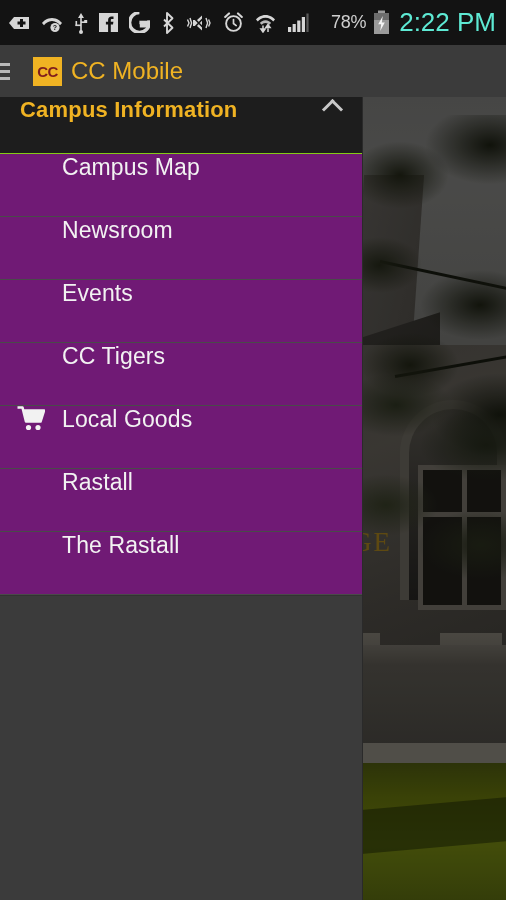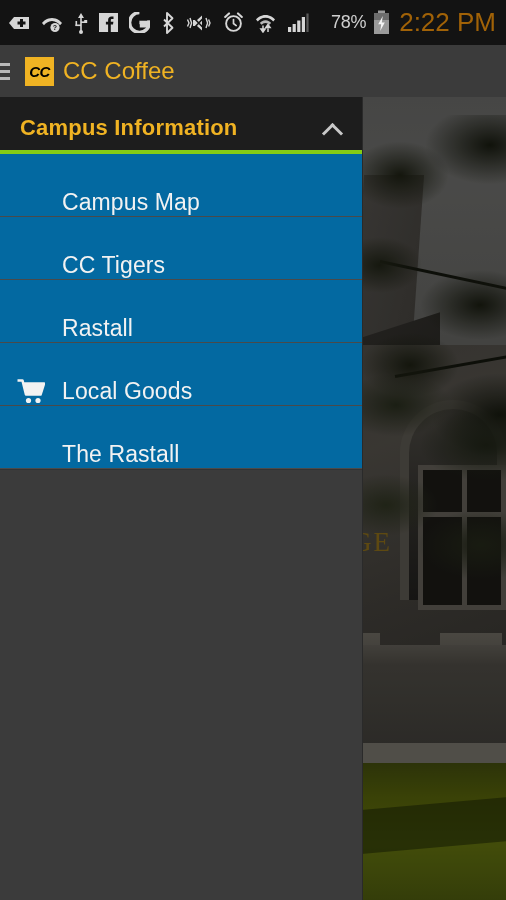--- a/index.html
+++ b/index.html
@@ -157,21 +157,21 @@
   .sb-left { display: flex; align-items: center; gap: 11px; }
   .sb-right { margin-left: auto; display: flex; align-items: center; gap: 7px; }
   .sb-icon { display: block; }
   .sb-pct {
     font-size: 18px;
     color: #cfcfcf;
     letter-spacing: -0.3px;
   }
   .sb-clock {
     font-size: 26px;
-    color: #a16207;
+    color: #5eead4;
     letter-spacing: 0px;
     padding-left: 2px;
   }
 
   
   #app-bar {
     position: absolute; left: 0; top: 45px;
     width: 506px; height: 52px;
     background: #3b3b3b;
     display: flex;
@@ -185,49 +185,48 @@
     margin-left: -8px;
   }
   #hamburger span {
     display: block;
     width: 18px; height: 3px;
     background: #b9b9b9;
   }
   #cc-logo {
     width: 29px; height: 29px;
     background: #f0b323;
-    margin-left: 13px;
+    margin-left: 21px;
     display: flex; align-items: center; justify-content: center;
     font-size: 15px; font-weight: bold;
-    color: #000000;
+    color: #7f1d1d;
     letter-spacing: -0.5px;
-    font-style: italic;
   }
   #app-title {
     margin-left: 9px;
     font-size: 24px;
     color: #f0b323;
     letter-spacing: 0px;
   }
 
   
   #drawer {
     position: absolute; left: 0; top: 97px;
     width: 363px; height: 803px;
     background: #3b3b3b;
     overflow: hidden;
     border-right: 1px solid #2a2a2a;
   }
   .section-header {
     height: 57px;
     background: #1d1d1d;
     display: flex;
-    align-items: center;
-    padding: 8px 18px 0 20px;
-    border-bottom: 4px solid #84cc16;
+    align-items: flex-start;
+    padding: 0 18px 0 20px;
+    border-bottom: 1px solid #84cc16;
   }
   .section-title {
     font-size: 22px;
     font-weight: bold;
     color: #f0b323;
     flex: 1;
     letter-spacing: 0.2px;
   }
   .chevron {
     width: 22px; height: 14px;
@@ -238,22 +237,22 @@
     position: absolute;
     left: 3px; top: 5px;
     width: 12px; height: 12px;
     border-left: 3px solid #c9c9c9;
     border-top: 3px solid #c9c9c9;
     transform: rotate(45deg);
   }
   .menu-item {
     height: 63px;
     display: flex;
-    align-items: flex-end;
-    background: #0369a1;
+    align-items: flex-start;
+    background: #701a75;
     border-bottom: 1px solid #4a4a4a;
     position: relative;
   }
   .menu-item::after {
     content: "";
     position: absolute;
     left: 0; bottom: -2px;
     width: 100%; height: 1px;
     background: #333333;
   }
@@ -381,63 +380,71 @@
     </div>
   </div>
 
   <div id="app-bar">
     <div id="hamburger">
       <span></span>
       <span></span>
       <span></span>
     </div>
     <div id="cc-logo">CC</div>
-    <div id="app-title">CC Coffee</div>
+    <div id="app-title">CC Mobile</div>
   </div>
 
   <div id="drawer">
 
     <div class="section-header">
       <div class="section-title">Campus Information</div>
       <div class="chevron"></div>
     </div>
 
     <div class="menu-item">
       <div class="mi-icon"></div>
       <div class="mi-label">Campus Map</div>
     </div>
 
-
+    <div class="menu-item">
+      <div class="mi-icon"></div>
+      <div class="mi-label">Newsroom</div>
+    </div>
+
+    <div class="menu-item">
+      <div class="mi-icon"></div>
+      <div class="mi-label">Events</div>
+    </div>
 
     <div class="menu-item">
       <div class="mi-icon"></div>
       <div class="mi-label">CC Tigers</div>
     </div>
 
 
 
 
 
-
-    <div class="menu-item">
-      <div class="mi-icon"></div>
-      <div class="mi-label">Rastall</div>
-    </div>
 
     <div class="menu-item">
       <div class="mi-icon">
         <svg width="28" height="26" viewBox="0 0 28 26">
           <path d="M0.5 1.5 H5.5 L9 15.5 H23.5 L27 4.5 H6.2" stroke="#f2f2f2" stroke-width="2.6" fill="none" stroke-linejoin="round"></path>
           <path d="M6.2 4.5 H27 L23.5 15.5 H9 Z" fill="#f2f2f2"></path>
           <circle cx="11.5" cy="21.5" r="2.6" fill="#f2f2f2"></circle>
           <circle cx="21" cy="21.5" r="2.6" fill="#f2f2f2"></circle>
         </svg>
       </div>
       <div class="mi-label">Local Goods</div>
     </div>
 
     <div class="menu-item">
       <div class="mi-icon"></div>
+      <div class="mi-label">Rastall</div>
+    </div>
+
+    <div class="menu-item">
+      <div class="mi-icon"></div>
       <div class="mi-label">The Rastall</div>
     </div>
 
   </div>
 </div>
 
 </body></html>

